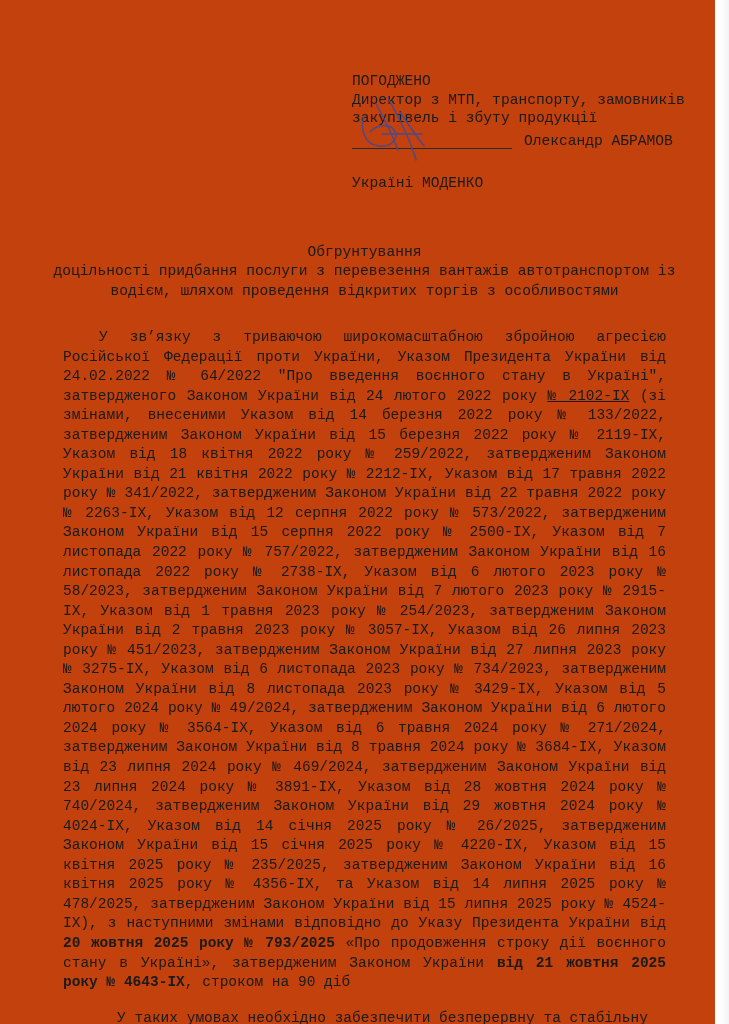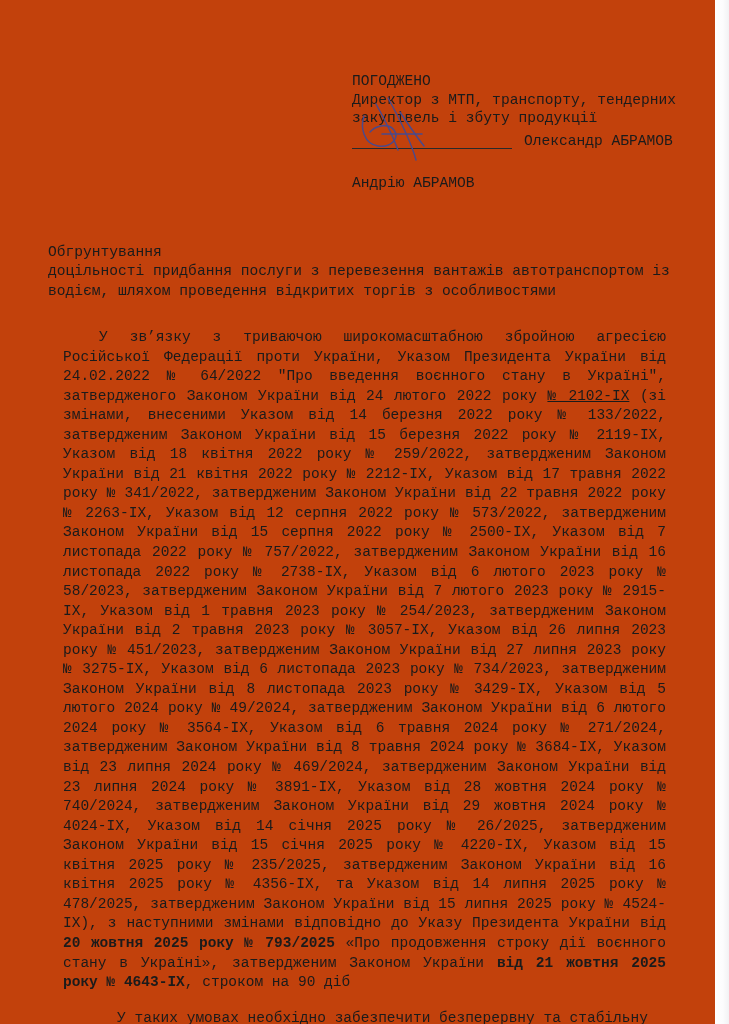--- a/index.html
+++ b/index.html
@@ -67,21 +67,21 @@
     white-space: nowrap;
   }
   .approval-gap { height: 18px; }
 
   
   .title-block {
     position: absolute;
     left: 48px;
     top: 243px;
     width: 633px;
-    text-align: left;
+    text-align: center;
     font-size: 14.6px;
     line-height: 19.4px;
   }
 
   
   .body {
     position: absolute;
     left: 47px;
     top: 312px;
     width: 635px;
@@ -102,39 +102,39 @@
 </style>
 </head>
 <body>
 
 <div class="page">
 
   <div class="page-edge"></div>
 
   <div class="approval">
     <div class="ln">ПОГОДЖЕНО</div>
-    <div class="ln">Директор з МТП, транспорту, тендерних закупівель і збуту продукції</div>
+    <div class="ln">Директор з МТП, транспорту, замовників закупівель і збуту продукції</div>
 
     <div class="sign-row">
       <div class="sign-line"></div>
       <svg class="signature" viewBox="0 0 150 72" xmlns="http://www.w3.org/2000/svg">
         <g fill="none" stroke="#4a4a8c" stroke-width="1.5" stroke-linecap="round" stroke-linejoin="round">
           <path d="M6 22 C 2 34, 6 50, 20 52 C 33 54, 42 44, 36 36 C 31 29, 18 31, 12 38"></path>
           <path d="M18 10 C 26 24, 34 40, 40 56"></path>
           <path d="M30 4 C 40 22, 52 44, 58 66"></path>
           <path d="M42 18 C 50 30, 58 42, 66 52"></path>
           <path d="M24 40 L 64 40"></path>
         </g>
       </svg>
       <div class="signer-name">Олександр АБРАМОВ</div>
     </div>
 
     <div class="approval-gap"></div>
 
-    <div class="ln">Андрію АБРАМОВ</div>
+    <div class="ln">Україні МОДЕНКО</div>
   </div>
 
   <div class="title-block">
     <div>Обгрунтування</div>
     <div>доцільності  придбання послуги з перевезення вантажів автотранспортом із водієм, шляхом проведення відкритих торгів з особливостями</div>
   </div>
 
   <div class="body">
 
     <p class="para"><span>У зв’язку з триваючою широкомасштабною збройною агресією Російської Федерації проти України, Указом Президента України від 24.02.2022 № 64/2022 "Про введення воєнного стану в Україні", затвердженого Законом України від 24 лютого 2022 року </span><span class="u">№ 2102-IX</span><span> (зі змінами, внесеними Указом від 14 березня 2022 року № 133/2022, затвердженим Законом України від 15 березня 2022 року № 2119-IX, Указом від 18 квітня 2022 року № 259/2022, затвердженим Законом України від 21 квітня 2022 року № 2212-IX, Указом від 17 травня 2022 року № 341/2022, затвердженим Законом України від 22 травня 2022 року № 2263-IX, Указом від 12 серпня 2022 року № 573/2022, затвердженим Законом України від 15 серпня 2022 року № 2500-IX, Указом від 7 листопада 2022 року № 757/2022, затвердженим Законом України від 16 листопада 2022 року № 2738-IX, Указом від 6 лютого 2023 року № 58/2023, затвердженим Законом України від 7 лютого 2023 року № 2915-IX, Указом від 1 травня 2023 року № 254/2023, затвердженим Законом України від 2 травня 2023 року № 3057-IX, Указом від 26 липня 2023 року № 451/2023, затвердженим Законом України від 27 липня 2023 року № 3275-IX, Указом від 6 листопада 2023 року № 734/2023, затвердженим Законом України від 8 листопада 2023 року № 3429-IX, Указом від 5 лютого 2024 року № 49/2024, затвердженим Законом України від 6 лютого 2024 року № 3564-IX, Указом від 6 травня 2024 року № 271/2024, затвердженим Законом України від 8 травня 2024 року № 3684-IX, Указом від 23 липня 2024 року № 469/2024, затвердженим Законом України від 23 липня 2024 року № 3891-IX, Указом від 28 жовтня 2024 року № 740/2024, затвердженим Законом України від 29 жовтня 2024 року № 4024-IX, Указом від 14 січня 2025 року № 26/2025, затвердженим Законом України від 15 січня 2025 року № 4220-IX, Указом від 15 квітня 2025 року № 235/2025, затвердженим Законом України від 16 квітня 2025 року № 4356-IX, та Указом від 14 липня 2025 року № 478/2025, затвердженим Законом України від 15 липня 2025 року № 4524-IX), з наступними змінами відповідно до Указу Президента України від </span><b>20 жовтня 2025 року № 793/2025</b><span> «Про продовження строку дії воєнного стану в Україні», затвердженим Законом України </span><b>від 21 жовтня 2025 року № 4643-IX</b><span>, строком на 90 діб</span></p>

